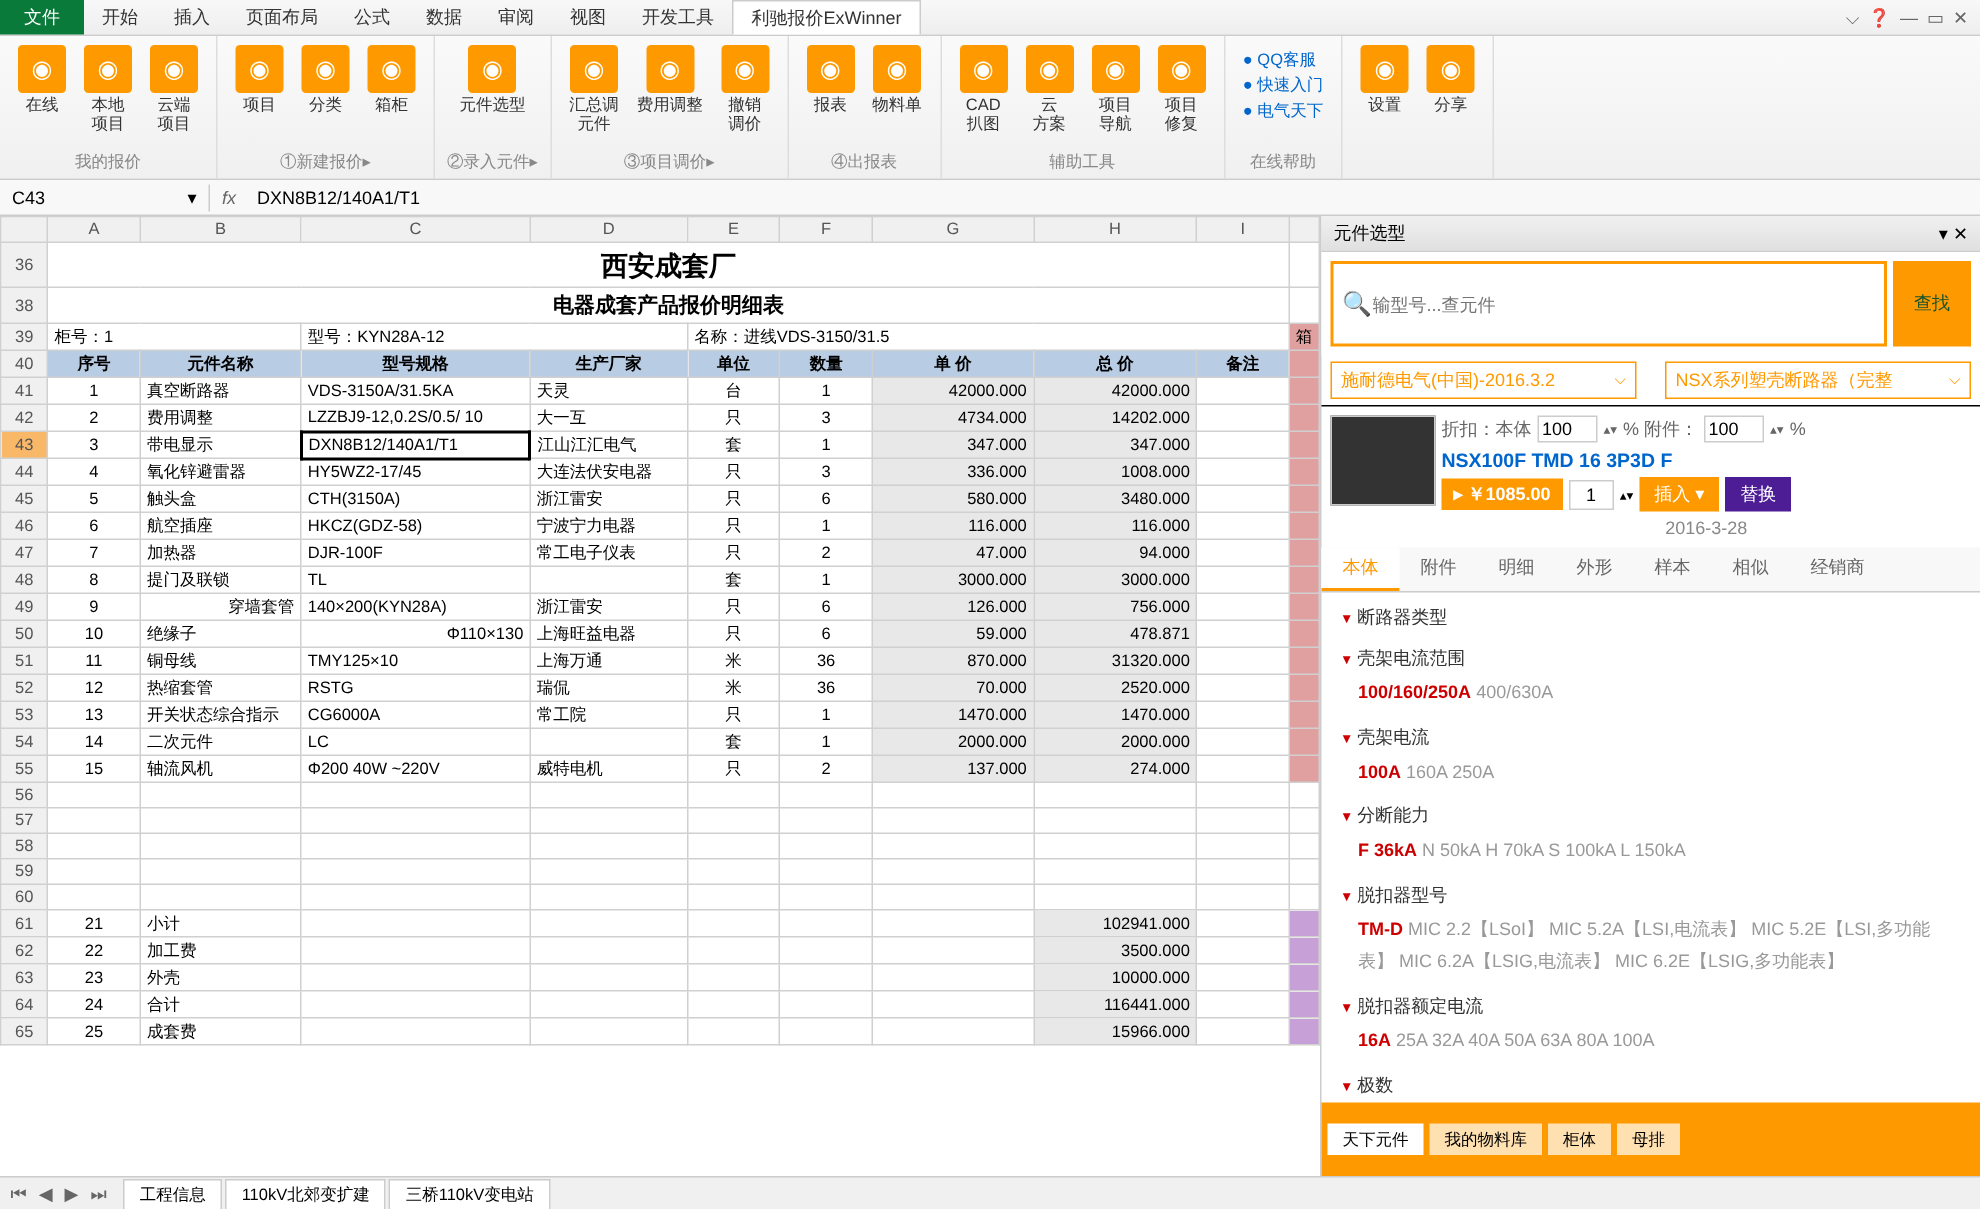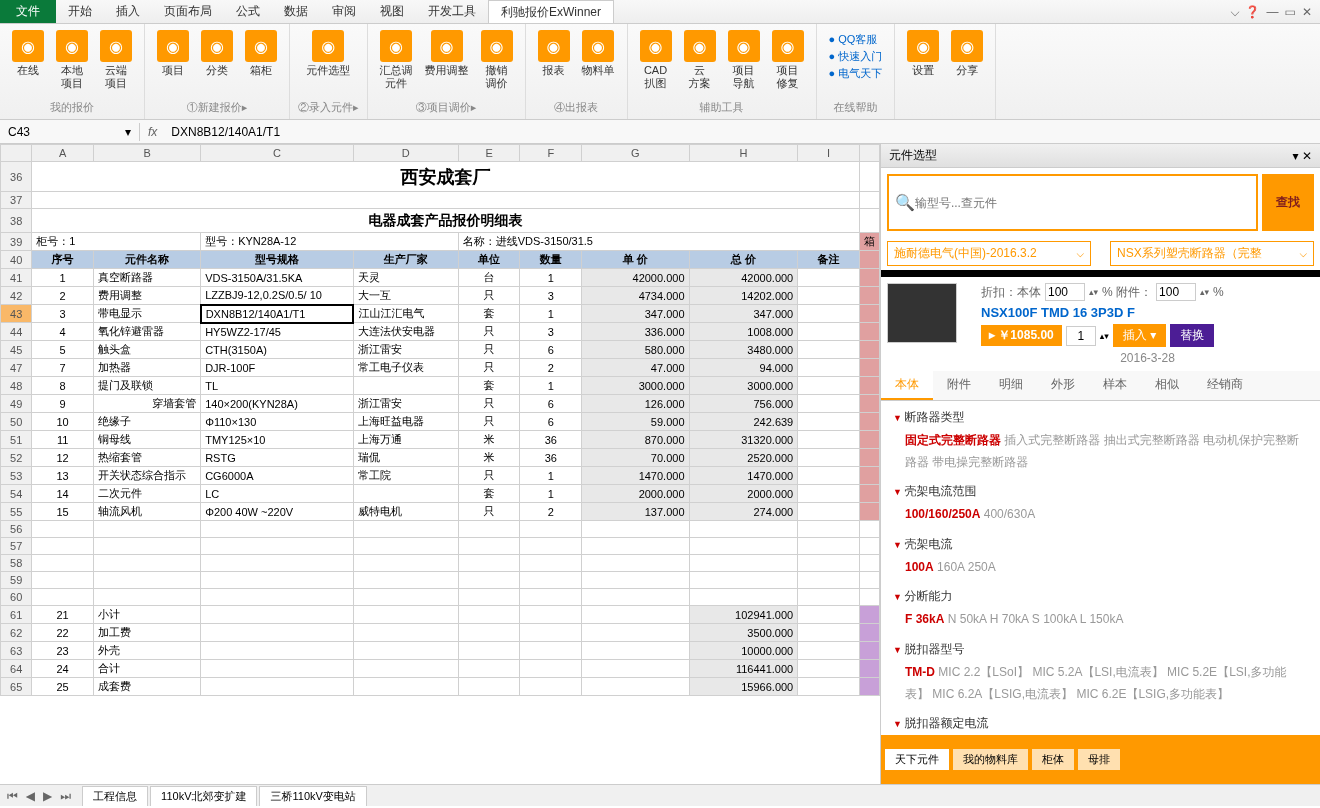--- a/index.html
+++ b/index.html
@@ -35,24 +35,24 @@
 .datacell{background:#fff}
 .pricecell{background:#e8e8e8;text-align:right;padding-right:8px}
 .sel-cell{border:2px solid #000!important}
 .endmark{background:#e0a0a0;width:6px}
 .purplemark{background:#c8a0d8}
 .side-panel{width:440px;border-left:1px solid #ccc;display:flex;flex-direction:column;background:#fff}
 .side-title{background:linear-gradient(#f0f0f0,#e0e0e0);padding:3px 8px;display:flex;justify-content:space-between;align-items:center;border-bottom:1px solid #ccc}
 .search-row{padding:6px;display:flex;gap:4px;background:#fff}
 .search-box{flex:1;border:2px solid #f90;display:flex;align-items:center;padding:2px 6px}
 .search-box input{border:none;flex:1;outline:none}
-.search-btn{background:#f90;color:#7f1d1d;padding:20px 14px;border:none;cursor:pointer;font-weight:bold}
+.search-btn{background:#f90;color:#14532d;padding:20px 14px;border:none;cursor:pointer;font-weight:normal}
 .filter-row{padding:4px 6px;display:flex;gap:19px}
 .filter-sel{flex:1;border:1px solid #f90;padding:3px 6px;display:flex;justify-content:space-between;align-items:center;color:#f90;cursor:pointer}
-.product-row{padding:6px;display:flex;gap:24px;border-top:7px solid #000000}
+.product-row{padding:6px;display:flex;gap:4px;border-top:1px solid #000000}
 .prod-img{width:70px;height:60px;background:#333;border:1px solid #ccc}
 .prod-info{flex:1;display:flex;flex-direction:column;gap:4px}
 .discount-row{display:flex;align-items:center;gap:4px;font-size:11px;color:#666}
 .discount-row input{width:40px;border:1px solid #ccc;padding:1px 2px}
 .prod-title{color:#0066cc;font-weight:bold;font-size:13px}
 .price-box{background:#f90;color:#fff;padding:2px 8px;font-weight:bold;display:inline-block}
 .action-row{display:flex;gap:4px;align-items:center}
 .qty-input{width:30px;border:1px solid #ccc;padding:2px;text-align:center}
 .btn-orange{background:#f90;color:#fff;padding:3px 10px;border:none;cursor:pointer}
 .btn-orange.alt{background:#4c1d95}
@@ -243,25 +243,20 @@
             <th style="width:120px">G</th>
             <th style="width:120px">H</th>
             <th style="width:70px">I</th>
             <th style="width:8px"></th>
           </tr>
           <tr class="title-row">
             <th class="rowh">36</th>
             <td colspan="9">西安成套厂</td>
             <td></td>
           </tr>
-          <tr>
-            <th class="rowh">37</th>
-            <td colspan="9"></td>
-            <td></td>
-          </tr>
           <tr class="subtitle-row">
             <th class="rowh">38</th>
             <td colspan="9">电器成套产品报价明细表</td>
             <td></td>
           </tr>
           <tr>
             <th class="rowh">39</th>
             <td colspan="2">柜号：1</td>
             <td colspan="2">型号：KYN28A-12</td>
             <td colspan="5">名称：进线VDS-3150/31.5</td>
@@ -339,20 +334,33 @@
             <td class="datacell" style="text-align:left">CTH(3150A)</td>
             <td class="datacell" style="text-align:left">浙江雷安</td>
             <td class="datacell" style="text-align:center">只</td>
             <td class="datacell" style="text-align:center">6</td>
             <td class="pricecell" style="text-align:right">580.000</td>
             <td class="pricecell" style="text-align:right">3480.000</td>
             <td class="datacell" style="text-align:left"></td>
             <td class="endmark"></td>
           </tr>
           <tr>
+            <th class="rowh">46</th>
+            <td class="datacell" style="text-align:center">6</td>
+            <td class="datacell" style="text-align:left">航空插座</td>
+            <td class="datacell" style="text-align:left">HKCZ(GDZ-58)</td>
+            <td class="datacell" style="text-align:left">宁波宁力电器</td>
+            <td class="datacell" style="text-align:center">只</td>
+            <td class="datacell" style="text-align:center">1</td>
+            <td class="pricecell" style="text-align:right">116.000</td>
+            <td class="pricecell" style="text-align:right">116.000</td>
+            <td class="datacell" style="text-align:left"></td>
+            <td class="endmark"></td>
+          </tr>
+          <tr>
             <th class="rowh">47</th>
             <td class="datacell" style="text-align:center">7</td>
             <td class="datacell" style="text-align:left">加热器</td>
             <td class="datacell" style="text-align:left">DJR-100F</td>
             <td class="datacell" style="text-align:left">常工电子仪表</td>
             <td class="datacell" style="text-align:center">只</td>
             <td class="datacell" style="text-align:center">2</td>
             <td class="pricecell" style="text-align:right">47.000</td>
             <td class="pricecell" style="text-align:right">94.000</td>
             <td class="datacell" style="text-align:left"></td>
@@ -381,26 +389,26 @@
             <td class="datacell" style="text-align:center">6</td>
             <td class="pricecell" style="text-align:right">126.000</td>
             <td class="pricecell" style="text-align:right">756.000</td>
             <td class="datacell" style="text-align:left"></td>
             <td class="endmark"></td>
           </tr>
           <tr>
             <th class="rowh">50</th>
             <td class="datacell" style="text-align:center">10</td>
             <td class="datacell" style="text-align:left">绝缘子</td>
-            <td class="datacell" style="text-align:left">Φ110×130</td>
+            <td class="datacell" style="text-align:right">Φ110×130</td>
             <td class="datacell" style="text-align:left">上海旺益电器</td>
             <td class="datacell" style="text-align:center">只</td>
             <td class="datacell" style="text-align:center">6</td>
             <td class="pricecell" style="text-align:right">59.000</td>
-            <td class="pricecell" style="text-align:right">242.639</td>
+            <td class="pricecell" style="text-align:right">478.871</td>
             <td class="datacell" style="text-align:left"></td>
             <td class="endmark"></td>
           </tr>
           <tr>
             <th class="rowh">51</th>
             <td class="datacell" style="text-align:center">11</td>
             <td class="datacell" style="text-align:left">铜母线</td>
             <td class="datacell" style="text-align:left">TMY125×10</td>
             <td class="datacell" style="text-align:left">上海万通</td>
             <td class="datacell" style="text-align:center">米</td>
@@ -646,21 +654,20 @@
         <div class="side-tab">附件</div>
         <div class="side-tab">明细</div>
         <div class="side-tab">外形</div>
         <div class="side-tab">样本</div>
         <div class="side-tab">相似</div>
         <div class="side-tab">经销商</div>
       </div>
     <div class="spec-area" id="spec-area">
         <div class="spec-group">
           <div class="spec-label">断路器类型</div>
-          <div class="spec-opts"><span class="sel">固定式完整断路器</span>  <span>插入式完整断路器</span>  <span>抽出式完整断路器</span>  <span>电动机保护完整断路器</span>  <span>带电操完整断路器</span>  </div>
         </div>
         <div class="spec-group">
           <div class="spec-label">壳架电流范围</div>
           <div class="spec-opts"><span class="sel">100/160/250A</span>  <span>400/630A</span>  </div>
         </div>
         <div class="spec-group">
           <div class="spec-label">壳架电流</div>
           <div class="spec-opts"><span class="sel">100A</span>  <span>160A</span>  <span>250A</span>  </div>
         </div>
         <div class="spec-group">

